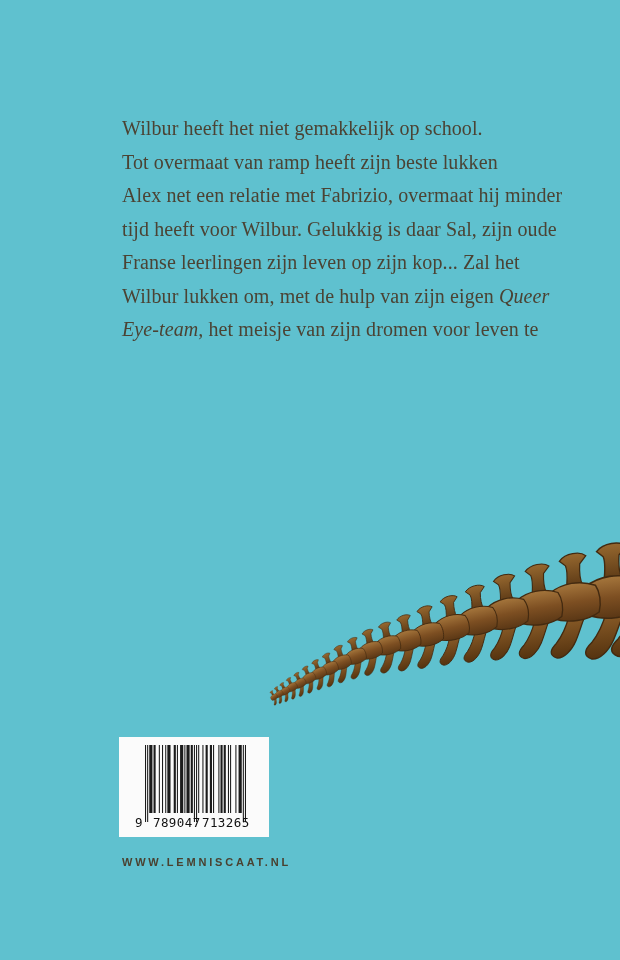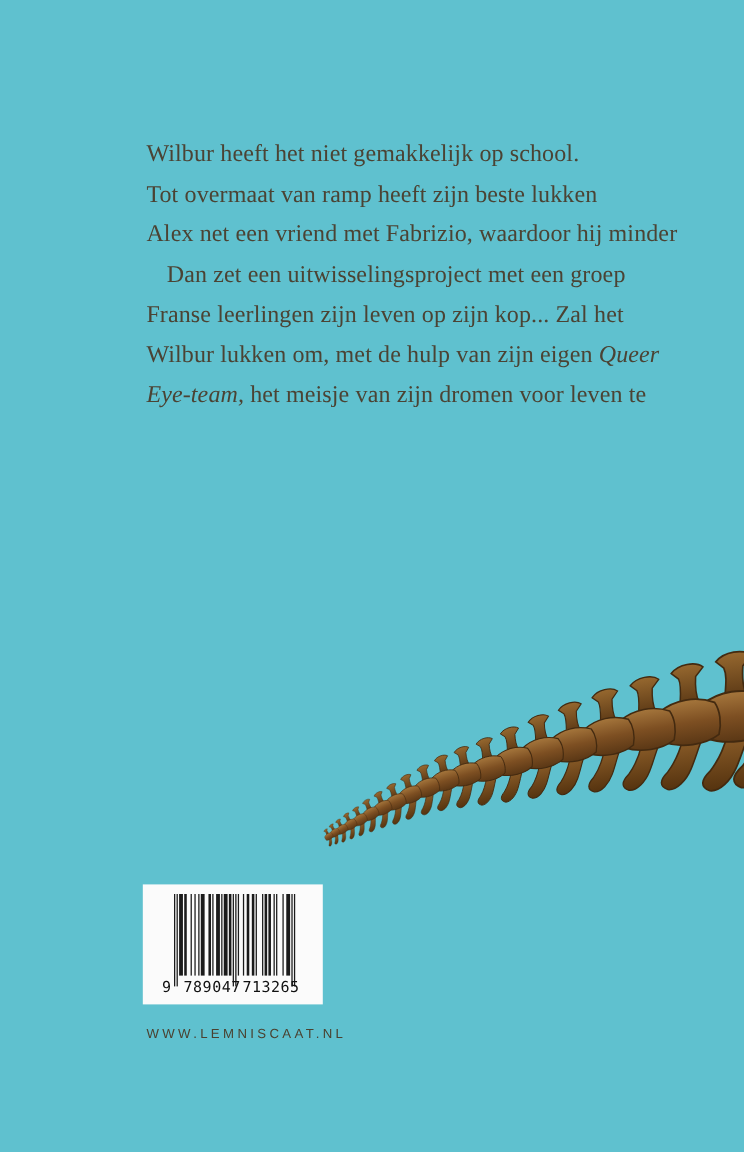--- a/index.html
+++ b/index.html
@@ -57,38 +57,38 @@
   }
   .barcode-digits .d-lead  { position: absolute; left: 16px; top: 0; }
   .barcode-digits .d-g1    { position: absolute; left: 34px; top: 0; letter-spacing: 0.4px; }
   .barcode-digits .d-g2    { position: absolute; left: 83px; top: 0; letter-spacing: 0.4px; }
   .website {
     position: absolute;
     left: 122px;
     top: 856px;
     font-family: "Liberation Sans", sans-serif;
     font-size: 11px;
-    font-weight: normal;
+    font-weight: bold;
     letter-spacing: 2.8px;
     color: #4a4130;
   }
   .vc { fill: url(#gb); stroke: #432a10; stroke-width: 0.8; }
   .vs { fill: url(#gs); stroke: #432a10; stroke-width: 0.7; }
   .vl { fill: url(#gl); stroke: #432a10; stroke-width: 0.7; }
 </style>
 </head>
 <body>
 
 <div class="cover">
 
   <div class="blurb">
     <div class="line">Wilbur heeft het niet gemakkelijk op school.</div>
     <div class="line">Tot overmaat van ramp heeft zijn beste lukken</div>
-    <div class="line">Alex net een vriend met Fabrizio, waardoor hij minder</div>
-    <div class="line indent">Dan zet een uitwisselingsproject met een groep</div>
+    <div class="line">Alex net een relatie met Fabrizio, overmaat hij minder</div>
+    <div class="line">tijd heeft voor Wilbur. Gelukkig is daar Sal, zijn oude</div>
     <div class="line">Franse leerlingen zijn leven op zijn kop... Zal het</div>
     <div class="line"><span>Wilbur lukken om, met de hulp van zijn eigen </span><em>Queer</em></div>
     <div class="line"><em>Eye-team,</em><span> het meisje van zijn dromen voor leven te</span></div>
   </div>
 
   <svg class="tail" viewBox="0 0 620 960" aria-hidden="true">
     <defs>
       <linearGradient id="gb" x1="0" y1="0" x2="0" y2="1">
         <stop offset="0" stop-color="#a5763c"></stop>
         <stop offset="0.5" stop-color="#7d4f22"></stop>

